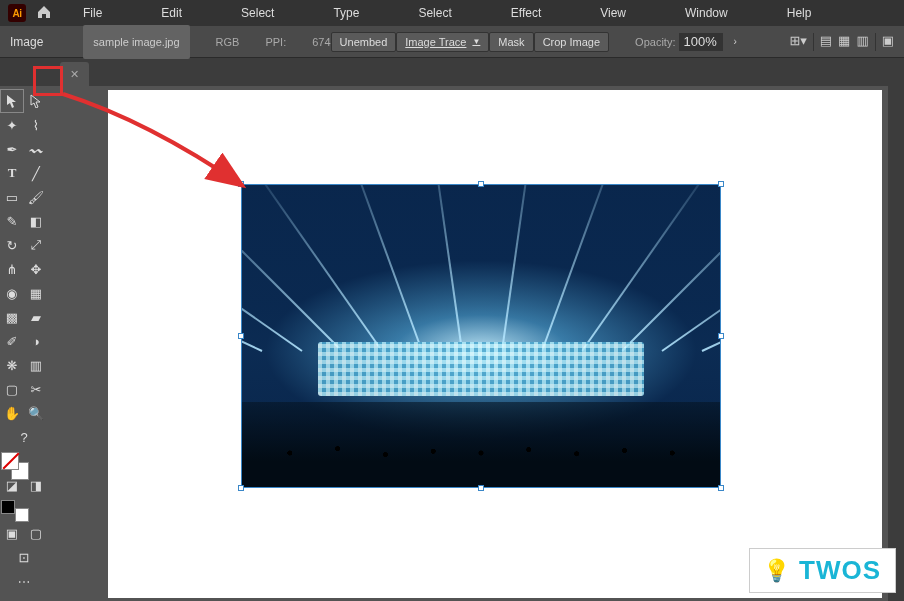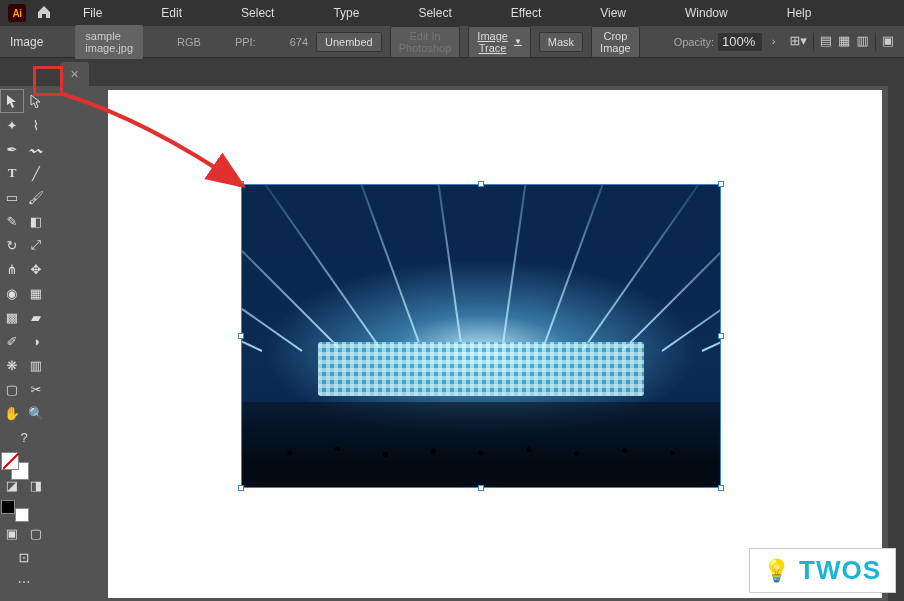--- a/index.html
+++ b/index.html
@@ -2,21 +2,21 @@
 <html><head>
 <meta charset="utf-8">
 <style>
 * { margin: 0; padding: 0; box-sizing: border-box; font-family: "Segoe UI", Tahoma, sans-serif; }
 body { width: 904px; height: 601px; background: #535353; overflow: hidden; position: relative; }
 .topbar { height: 26px; background: #333333; display: flex; align-items: center; padding-left: 8px; }
 .app-icon { width: 18px; height: 18px; background: #330000; border-radius: 3px; display: flex; align-items: center; justify-content: center; color: #ff9a00; font-size: 10px; font-weight: bold; letter-spacing: -0.5px; text-align: right; }
 .home-icon { margin-left: 10px; color: #ccc; font-size: 14px; }
 .menu { display: flex; margin-left: 20px; gap: 37px; }
 .menu-item { color: #ddd; font-size: 12px; padding: 0 11px; cursor: pointer; }
-.controlbar { height: 32px; background: #4a4a4a; display: flex; align-items: center; padding: 0 10px; gap: 8px; border-bottom: 1px solid #2a2a2a; }
+.controlbar { height: 32px; background: #4a4a4a; display: flex; align-items: center; padding: 0 10px; border-bottom: 1px solid #2a2a2a; }
 .ctrl-label { color: #ddd; font-size: 12px; }
 .filelabel { background: #636363; height: 34px; padding: 0 10px; display: flex; align-items: center; font-size: 11px; color: #ccc; border-radius: 2px; }
 .ctrl-info { color: #aaa; font-size: 11px; margin-left: 26px; }
 .btn { background: #5a5a5a; border: 1px solid #333; color: #ddd; font-size: 11px; padding: 3px 8px; border-radius: 2px; cursor: pointer; }
 .btn.disabled { color: #777; }
 .btn-drop { display: flex; align-items: center; text-decoration: underline; }
 .btn-drop .caret { margin-left: 6px; font-size: 8px; }
 .opacity-box { display: flex; align-items: center; gap: 4px; }
 .opacity-input { background: #333; color: #ddd; font-size: 13px; width: 44px; height: 18px; text-align: left; padding: 0 4px; border: none; }
 .nav-caret { color: #ccc; font-size: 10px; padding: 0 6px; }
@@ -82,21 +82,20 @@
 </div>
 
 <div class="controlbar">
   <span class="ctrl-label">Image</span>
   <div style="width:40px"></div>
   <div class="filelabel">sample image.jpg</div>
   <span class="ctrl-info">RGB</span>
   <span class="ctrl-info">PPI:</span>
   <span class="ctrl-info">674</span>
   <button class="btn">Unembed</button>
-  <button class="btn disabled">Edit In Photoshop</button>
   <button class="btn btn-drop">
       <span>Image Trace</span>
       <span class="caret">▼</span>
     </button>
   <button class="btn">Mask</button>
   <button class="btn">Crop Image</button>
   <div class="opacity-box">
     <span class="ctrl-info">Opacity:</span>
     <input class="opacity-input" value="100%" style="">
     <span class="nav-caret">›</span>

